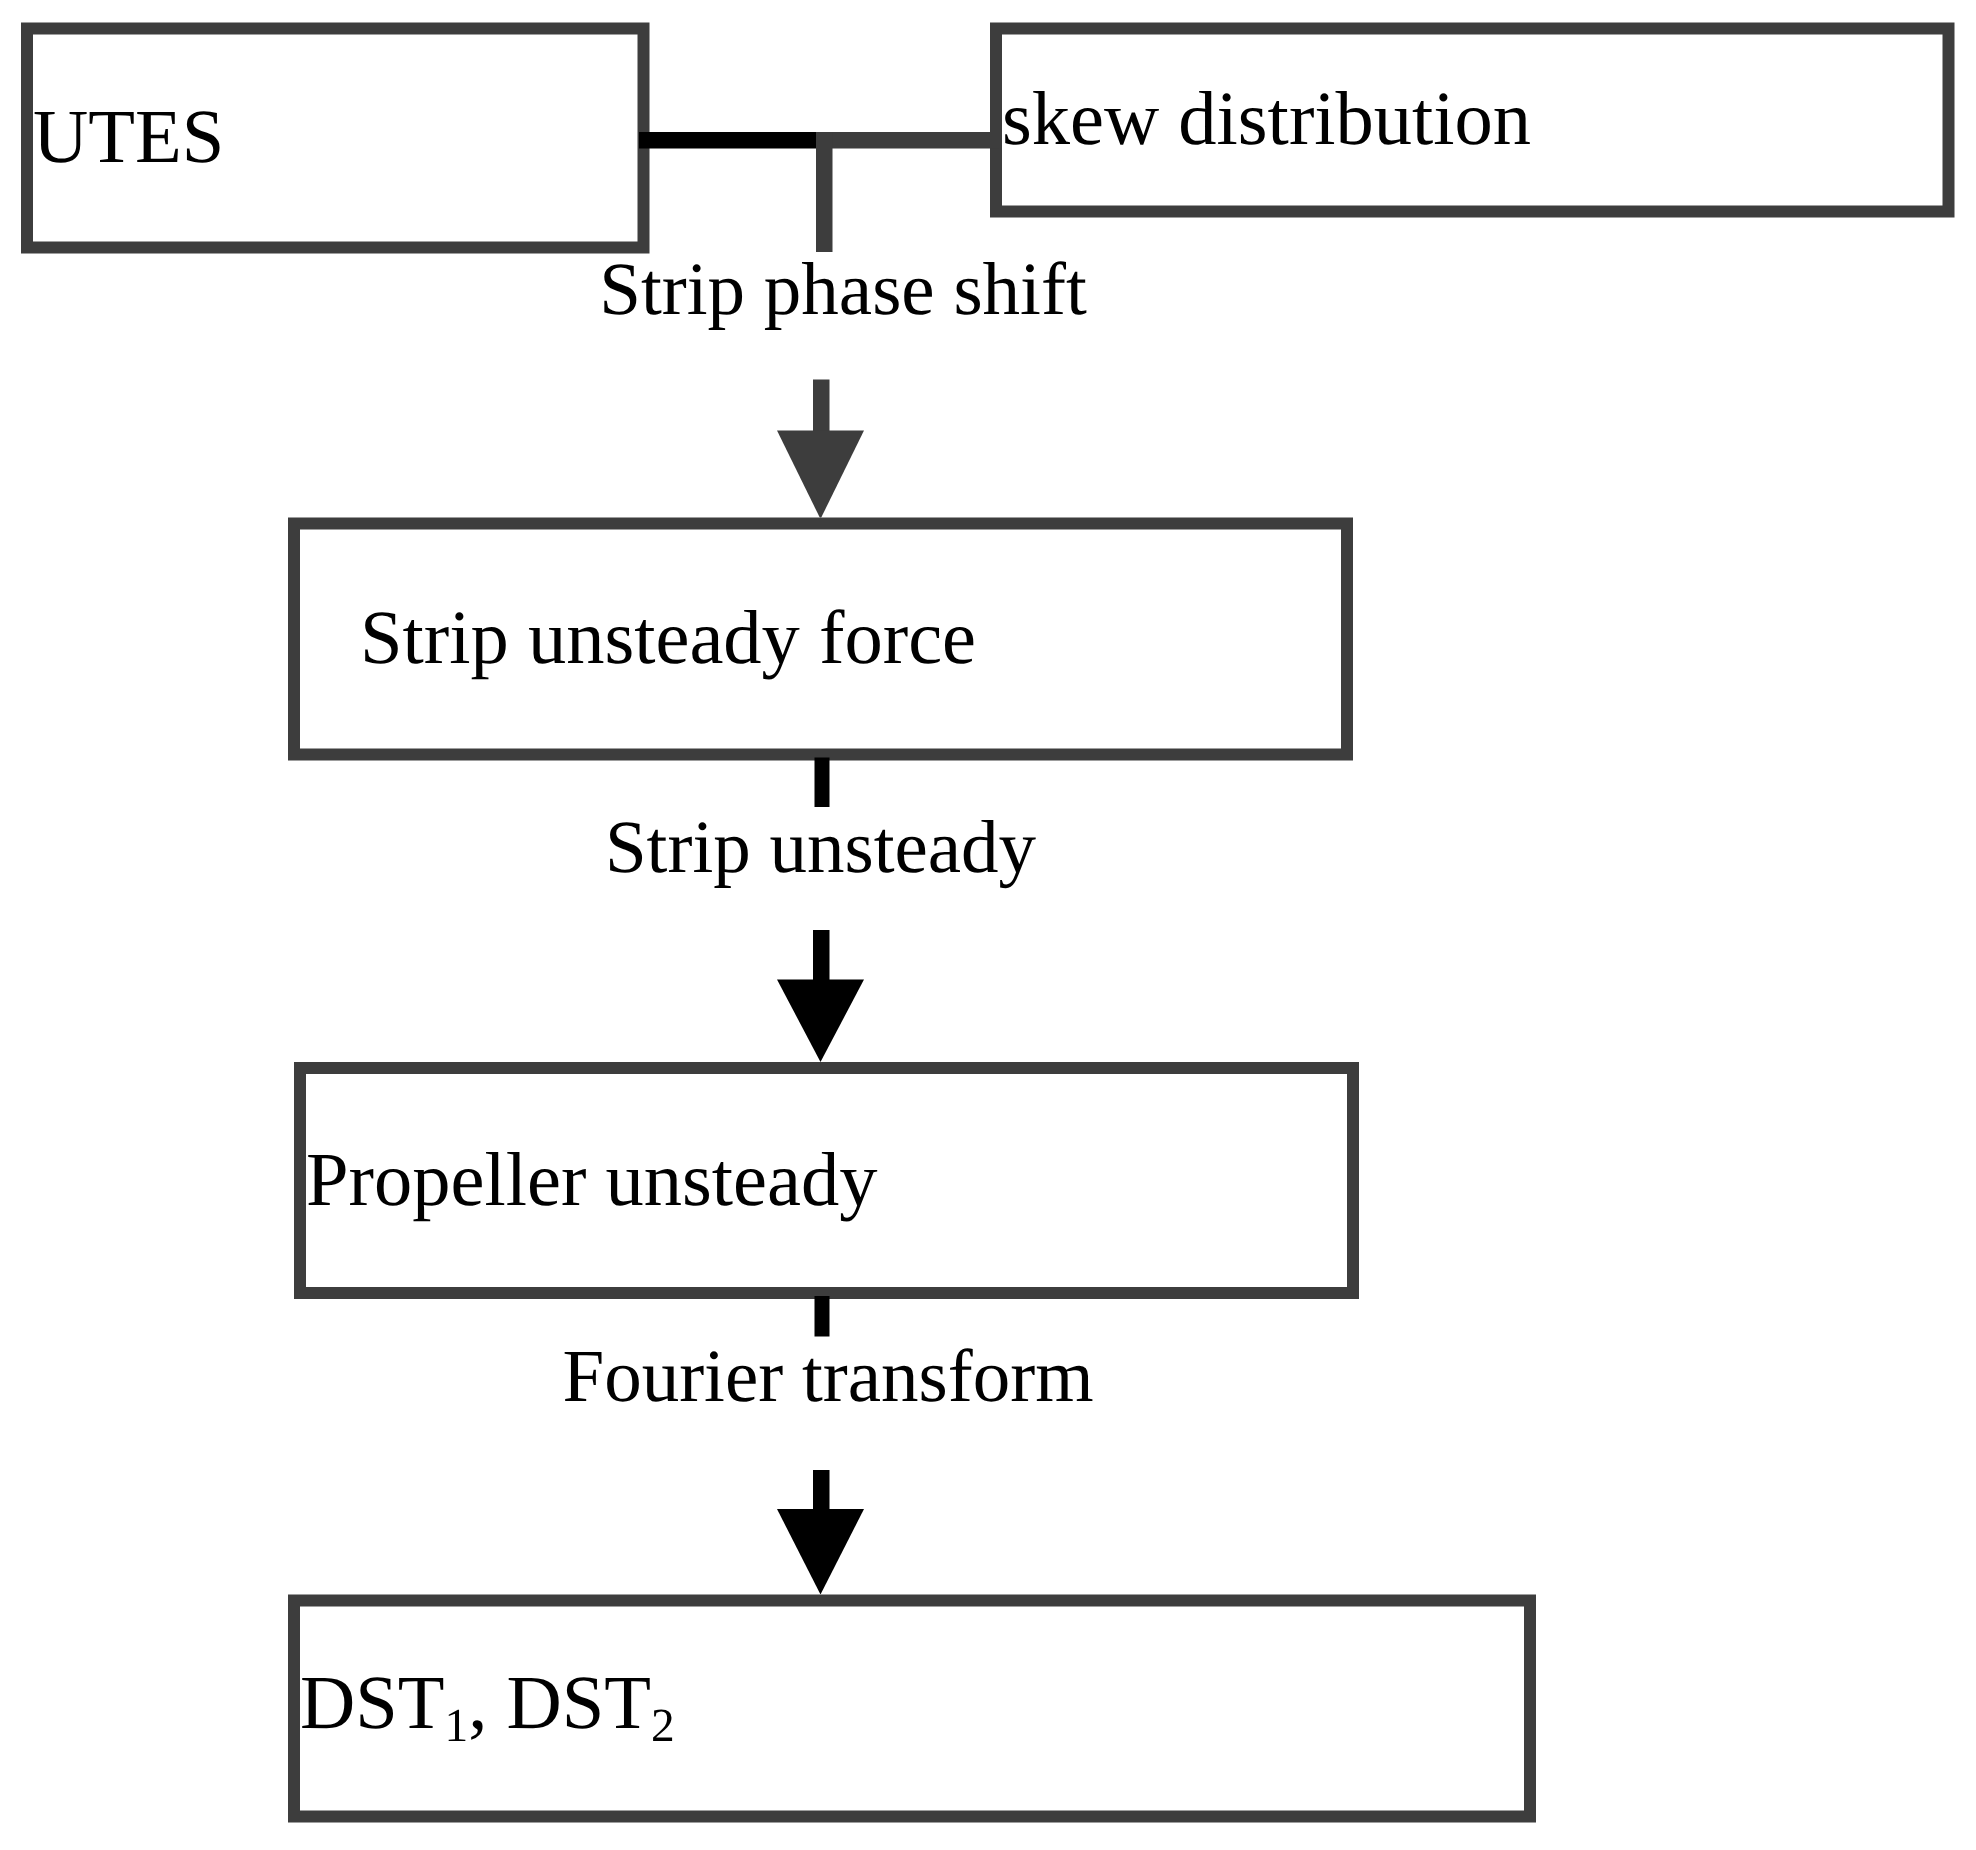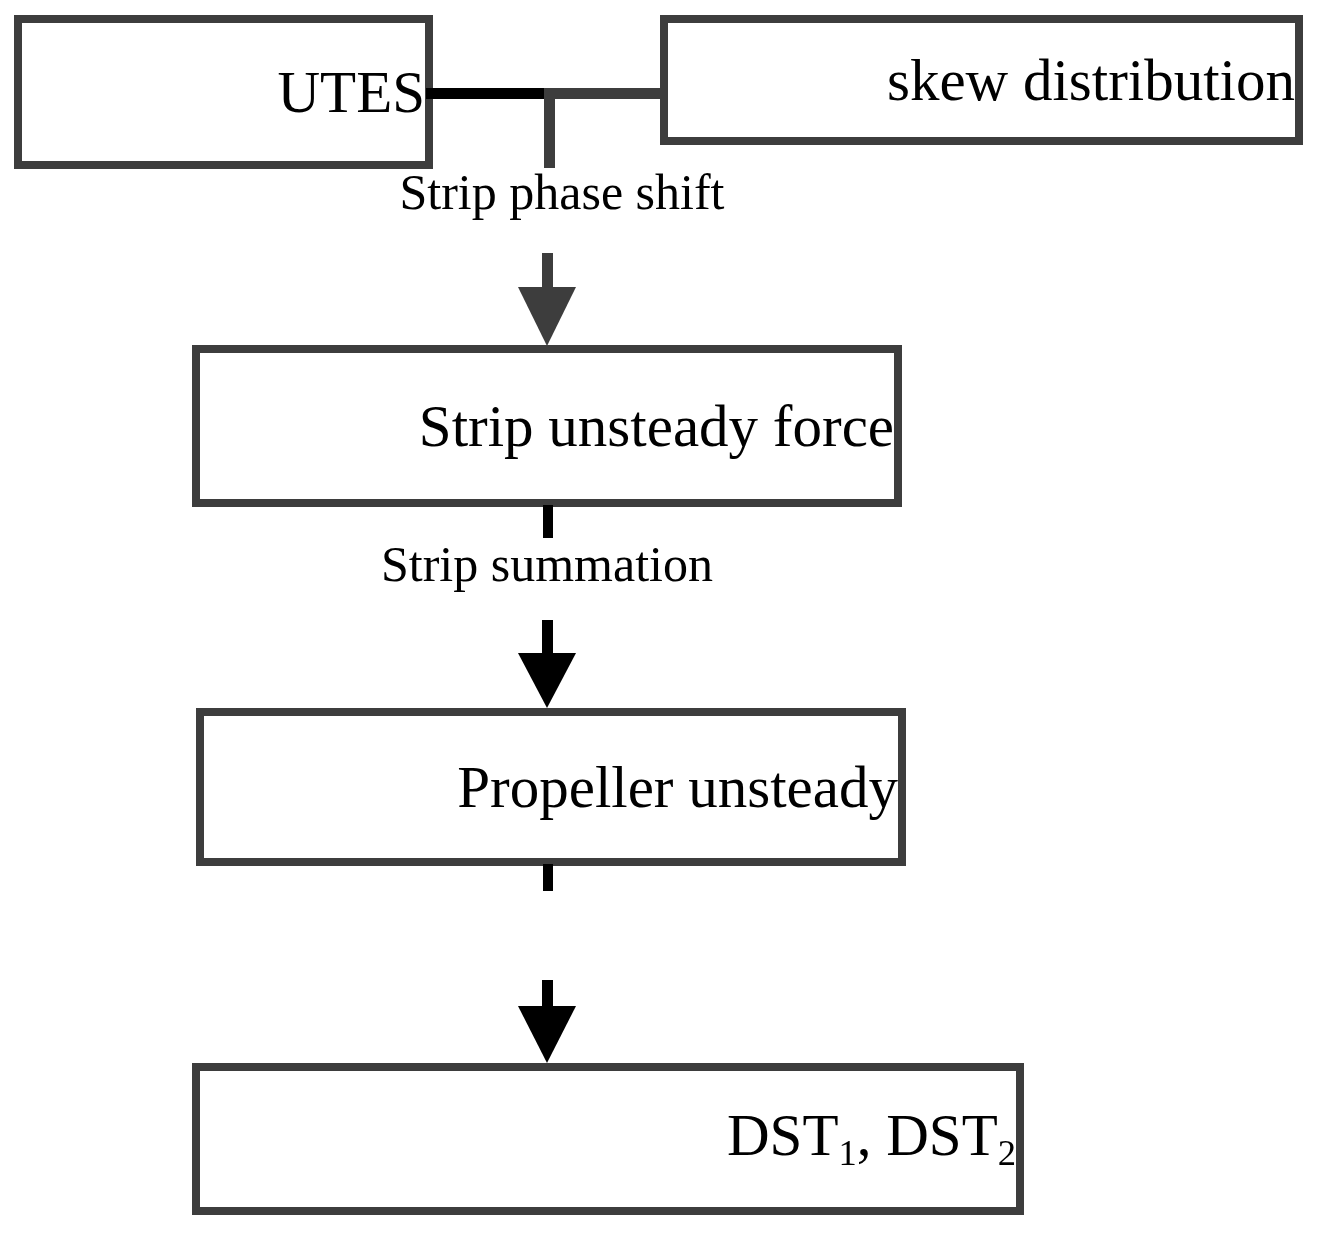--- a/index.html
+++ b/index.html
@@ -12,28 +12,28 @@
     color: #000000;
     overflow: hidden;
   }
   .box {
     position: absolute;
     box-sizing: border-box;
     border: 8px solid #3d3d3d;
     background: #ffffff;
     display: flex;
     align-items: center;
-    justify-content: flex-end;
-    font-size: 59px;
+    justify-content: flex-start;
+    font-size: 51px;
     line-height: 1;
     white-space: nowrap;
   }
   #box-utes       { left: 14px;  top: 15px;   width: 419px; height: 154px; }
   #box-skew       { left: 660px; top: 15px;   width: 643px; height: 130px; }
-  #box-stripforce { left: 192px; top: 345px;  width: 710px; height: 162px; }
+  #box-stripforce { left: 192px; top: 345px;  width: 710px; height: 162px; padding-left: 40px; }
   #box-propeller  { left: 196px; top: 708px;  width: 710px; height: 158px; }
   #box-dst        { left: 192px; top: 1063px; width: 832px; height: 152px; }
 
   .sub { font-size: 0.62em; vertical-align: -0.28em; }
 
   .edge-label {
     position: absolute;
     width: 800px;
     text-align: center;
     font-size: 50px;
@@ -92,31 +92,32 @@
   <div class="arrow" id="arrow-1">
     <div class="stem"></div>
     <div class="head"></div>
   </div>
 
   <div class="box" id="box-stripforce">
     <span>Strip unsteady force</span>
   </div>
 
   <div class="dash" id="dash-1"></div>
-  <div class="edge-label" id="label-summation">Strip summation</div>
+  <div class="edge-label" id="label-summation">Strip unsteady</div>
   <div class="arrow" id="arrow-2">
     <div class="stem"></div>
     <div class="head"></div>
   </div>
 
   <div class="box" id="box-propeller">
     <span>Propeller unsteady</span>
   </div>
 
   <div class="dash" id="dash-2"></div>
+  <div class="edge-label" id="label-fourier">Fourier transform</div>
   <div class="arrow" id="arrow-3">
     <div class="stem"></div>
     <div class="head"></div>
   </div>
 
   <div class="box" id="box-dst">
     <span>
       <span>DST</span><span class="sub">1</span><span>, </span><span>DST</span><span class="sub">2</span>
     </span>
   </div>

